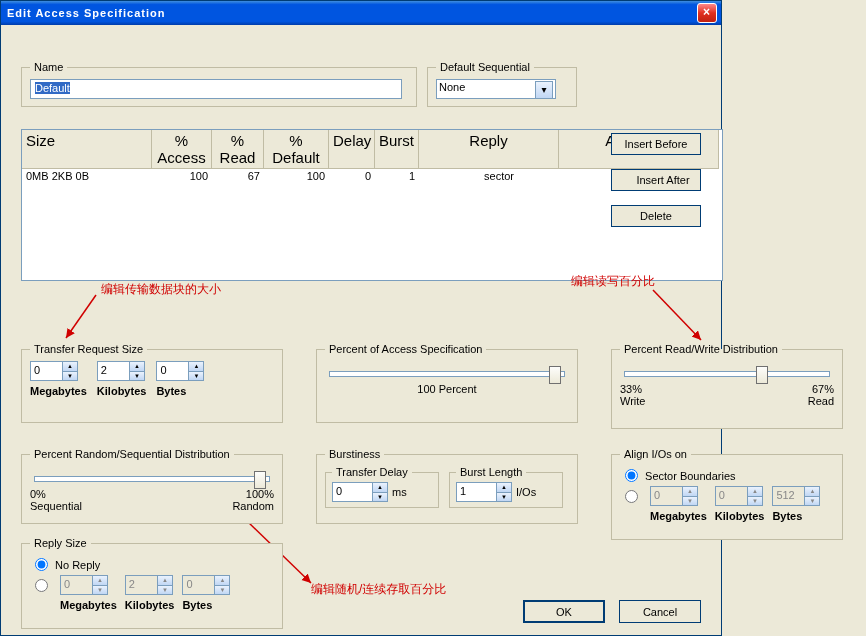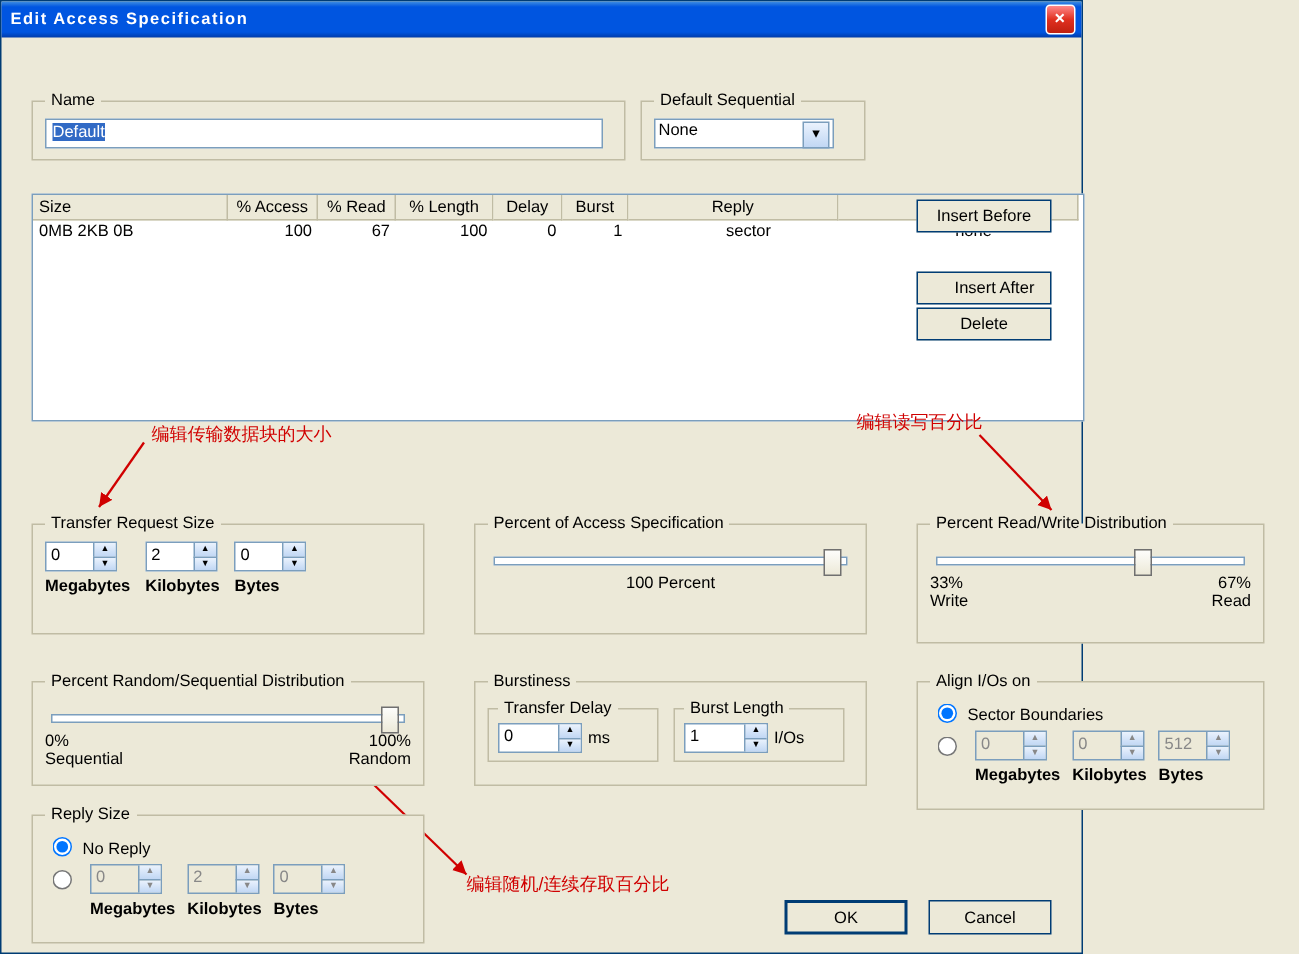--- a/index.html
+++ b/index.html
@@ -96,21 +96,21 @@
     position: absolute;
     left: 20px;
     top: 104px;
     width: 702px;
     height: 152px;
     border: 1px solid #7b9ebd;
     background: #fff;
   }
   .listview-header {
     display: flex;
-    font-size: 11px;
+    font-size: 15px;
   }
   .listview-header .col {
     background: #ece9d8;
     border-right: 1px solid #c0bca4;
     border-bottom: 1px solid #c0bca4;
     padding: 2px 4px;
     text-align: center;
   }
   .listview-row {
     display: flex;
@@ -215,40 +215,40 @@
       <div class="dropdown">
         <span>None</span>
       </div>
     </fieldset>
 
     <div class="listview">
       <div class="listview-header">
         <div class="col c-size" style="text-align:left;">Size</div>
         <div class="col c-access">% Access</div>
         <div class="col c-read">% Read</div>
-        <div class="col c-random">% Length</div>
+        <div class="col c-random">% Default</div>
         <div class="col c-delay">Delay</div>
         <div class="col c-burst">Burst</div>
         <div class="col c-reply">Reply</div>
         <div class="col c-align">Alignment</div>
       </div>
       <div class="listview-row">
         <div class="cell c-size" style="text-align:left;">0MB   2KB   0B</div>
         <div class="cell c-access">100</div>
         <div class="cell c-read">67</div>
         <div class="cell c-random">100</div>
         <div class="cell c-delay">0</div>
         <div class="cell c-burst">1</div>
         <div class="cell c-align">sector</div>
         <div class="cell c-reply">none</div>
       </div>
     </div>
 
     <button class="side-btn" style="right:20px; top:108px;">Insert Before</button>
-    <button class="side-btn" style="right:20px; top:156px;padding-left:20px;">Insert After</button>
+    <button class="side-btn" style="right:20px; top:144px;padding-left:20px;">Insert After</button>
     <button class="side-btn" style="right:20px; top:180px;">Delete</button>
 
     <div class="anno" style="left:100px; top:256px;">编辑传输数据块的大小</div>
     <div class="anno" style="left:570px; top:248px;">编辑读写百分比</div>
     <div class="anno" style="left:310px; top:556px;">编辑随机/连续存取百分比</div>
 
     <svg class="arrow" style="left:60px; top:268px;" width="40" height="50">
       <defs>
           <marker id="ah1" markerWidth="8" markerHeight="8" refX="6" refY="3" orient="auto">
             <path d="M0,0 L6,3 L0,6 Z" fill="#d00000"></path>

